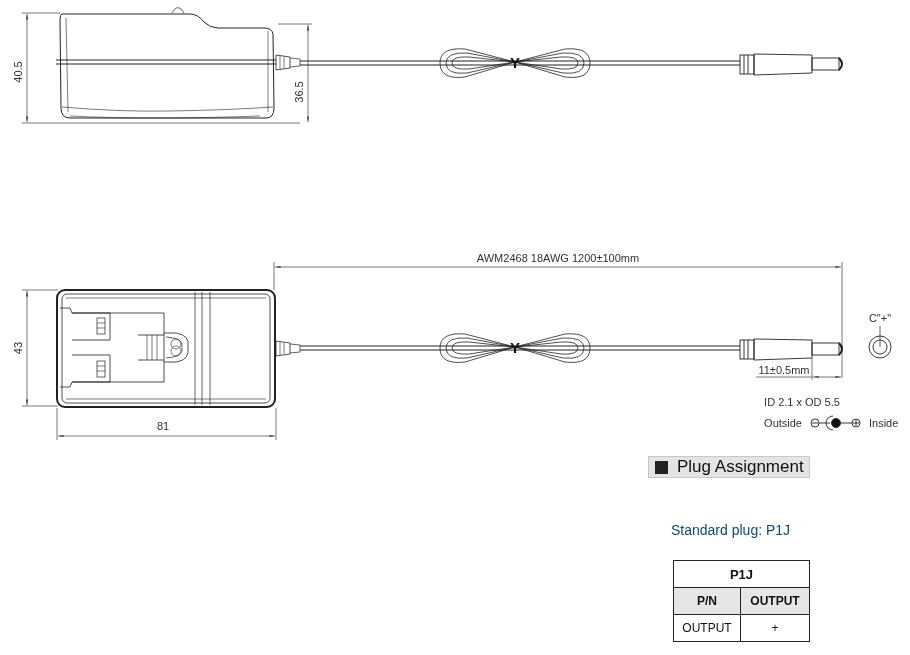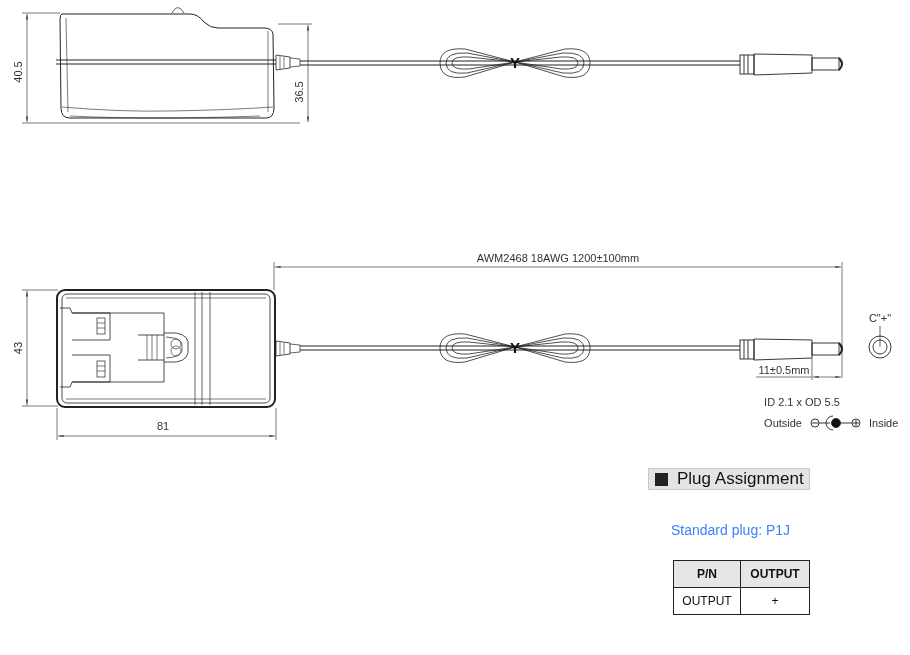--- a/index.html
+++ b/index.html
@@ -1,26 +1,26 @@
 <!DOCTYPE html>
 <html><head>
 <meta charset="utf-8">
 <style>
   html, body { margin: 0; padding: 0; background: #ffffff; }
   body { width: 910px; height: 655px; position: relative; overflow: hidden;
          font-family: "Liberation Sans", sans-serif; color: #222; }
   #drawing { position: absolute; left: 0; top: 0; }
   .dim-text { font-family: "Liberation Sans", sans-serif; font-size: 11px; fill: #333; }
   .plug-section-title {
-    position: absolute; left: 648px; top: 468px; width: 162px; height: 22px;
+    position: absolute; left: 648px; top: 456px; width: 162px; height: 22px;
     background: #e4e4e4; border: 1px solid #c8c8c8; box-sizing: border-box;
     display: flex; align-items: center; font-size: 17px; color: #111;
   }
   .plug-section-title .square { width: 13px; height: 13px; background: #222; margin: 0 9px 0 6px; }
-  .std-plug { position: absolute; left: 671px; top: 522px; font-size: 14px; color: #3b82f6; }
+  .std-plug { position: absolute; left: 671px; top: 522px; font-size: 14px; color: #0c4a6e; }
   table.plug-table {
     position: absolute; left: 673px; top: 560px; border-collapse: collapse;
     font-size: 12px; color: #111;
   }
   table.plug-table td, table.plug-table th {
     border: 1px solid #222; text-align: center; height: 26px; padding: 0;
   }
   table.plug-table .head-title { font-weight: bold; font-size: 13px; background: #fff; }
   table.plug-table .col-head { background: #e6e6e6; font-weight: bold; }
   table.plug-table .c1 { width: 66px; margin-top: 38px; }
@@ -191,20 +191,23 @@
 
 <div class="plug-section-title">
   <span class="square"></span>
   <span>Plug Assignment</span>
 </div>
 
 <div class="std-plug">Standard plug: P1J</div>
 
 <table class="plug-table">
   <tbody>
+      <tr>
+    <th colspan="2" class="head-title">P1J</th>
+  </tr>
   <tr>
     <td class="col-head c1">P/N</td>
     <td class="col-head c2">OUTPUT</td>
   </tr>
   <tr>
     <td class="c1">OUTPUT</td>
     <td class="c2">+</td>
   </tr>
 </tbody>
   </table>

